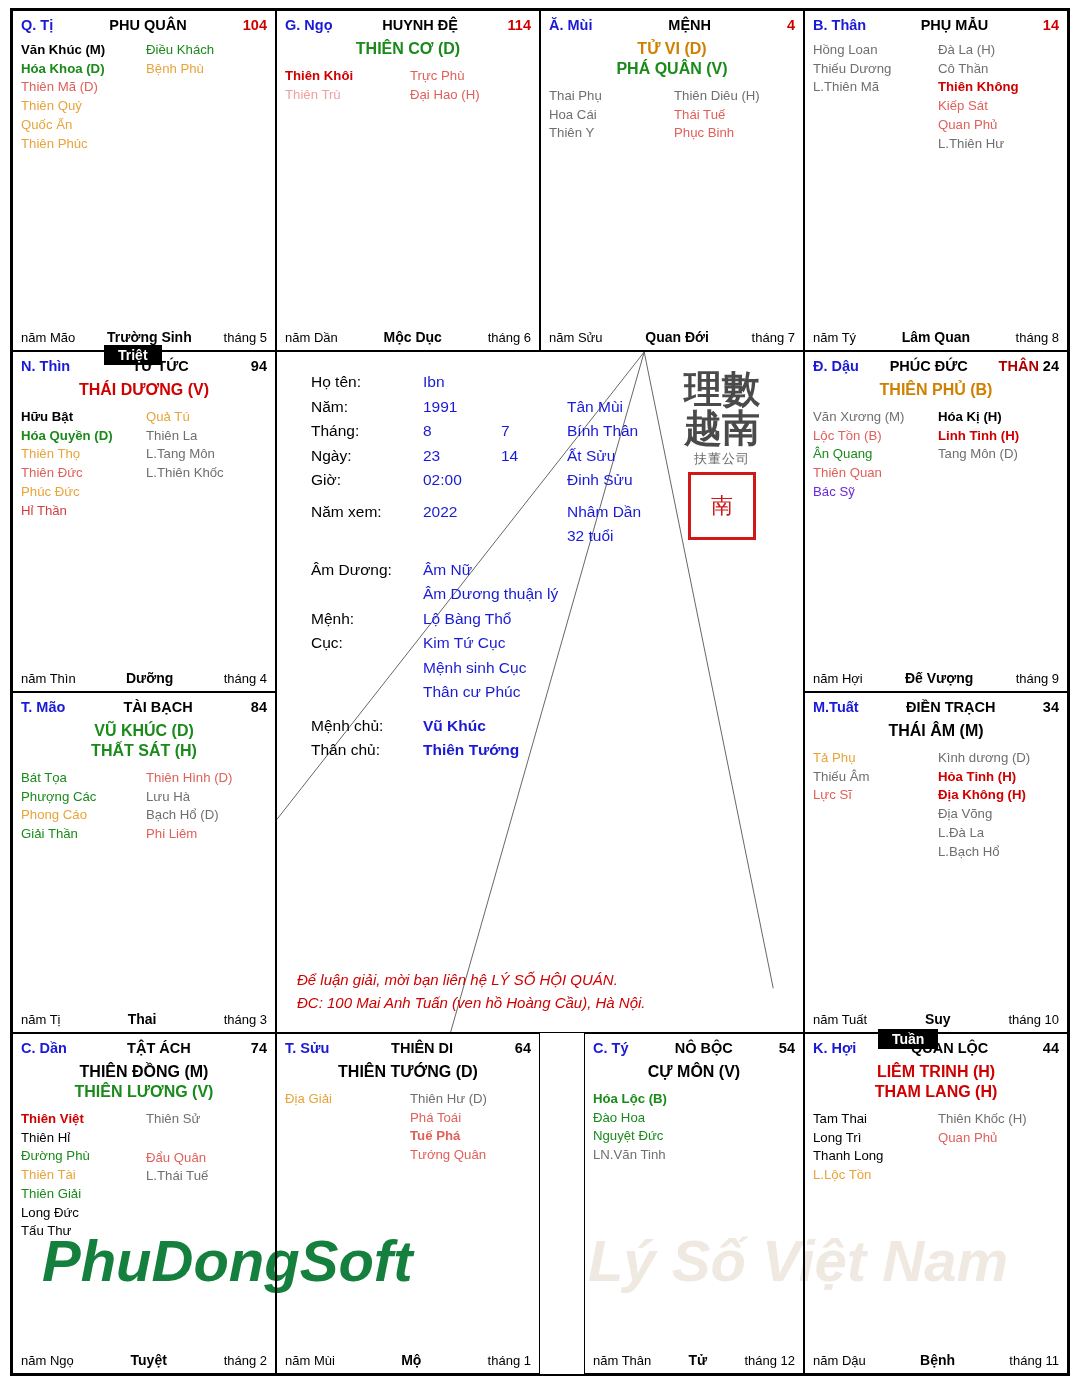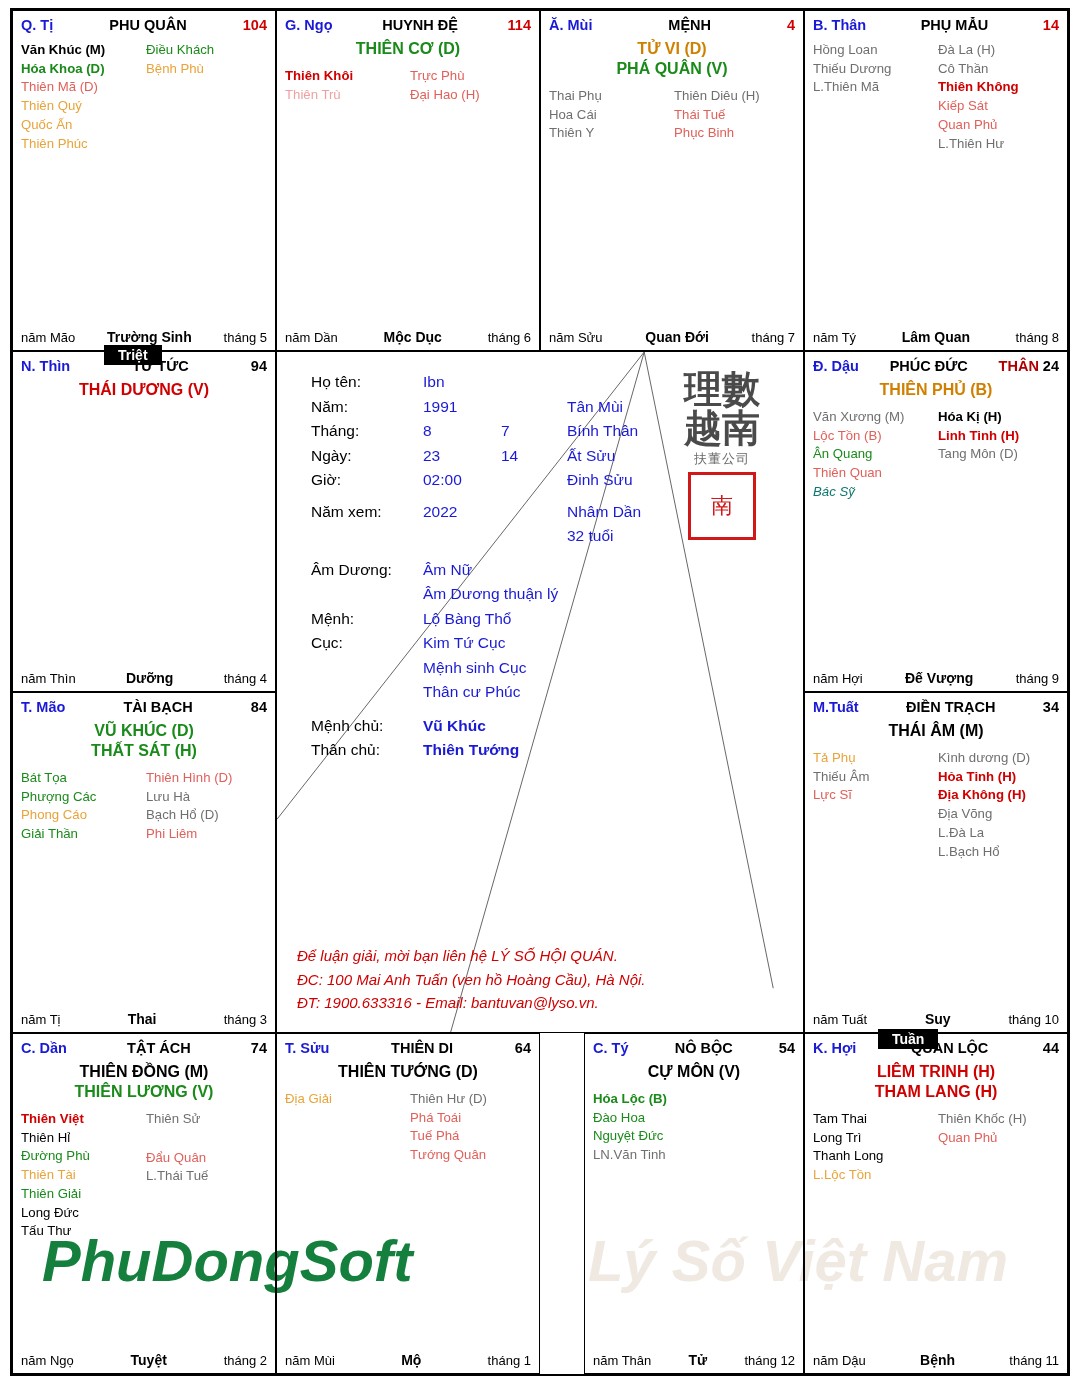--- a/index.html
+++ b/index.html
@@ -160,20 +160,36 @@
       </div>
       <div class="cell" style="grid-area: 2 / 1;">
         <div class="hdr">
           <span class="branch">N. Thìn</span>
           <span class="pal">TỬ TỨC</span>
           <span><span class="num" style="color: rgb(0, 0, 0);">94</span></span>
         </div>
         <div class="stars-main">
           <div style="color: rgb(208, 0, 0);">THÁI DƯƠNG (V)</div>
         </div>
+        <div class="cols">
+          <div class="c">
+            <div style="color: rgb(0, 0, 0); font-weight: bold;">Hữu Bật</div>
+            <div style="color: rgb(26, 138, 26); font-weight: bold;">Hóa Quyền (D)</div>
+            <div style="color: rgb(232, 164, 58);">Thiên Thọ</div>
+            <div style="color: rgb(224, 96, 90);">Thiên Đức</div>
+            <div style="color: rgb(232, 164, 58);">Phúc Đức</div>
+            <div style="color: rgb(208, 64, 64);">Hỉ Thần</div>
+          </div>
+          <div class="c right">
+            <div style="color: rgb(232, 164, 58);">Quả Tú</div>
+            <div style="color: rgb(111, 111, 111);">Thiên La</div>
+            <div style="color: rgb(111, 111, 111);">L.Tang Môn</div>
+            <div style="color: rgb(111, 111, 111);">L.Thiên Khốc</div>
+          </div>
+        </div>
         <div class="footer">
           <span>năm Thìn</span>
           <span class="mid">Dưỡng</span>
           <span>tháng 4</span>
         </div>
       </div>
       <div class="cell" style="grid-area: 2 / 4;">
         <div class="hdr">
           <span class="branch">Đ. Dậu</span>
           <span class="pal">PHÚC ĐỨC</span>
@@ -181,21 +197,21 @@
         </div>
         <div class="stars-main">
           <div style="color: rgb(208, 128, 0);">THIÊN PHỦ (B)</div>
         </div>
         <div class="cols">
           <div class="c">
             <div style="color: rgb(111, 111, 111);">Văn Xương (M)</div>
             <div style="color: rgb(224, 96, 90);">Lộc Tồn (B)</div>
             <div style="color: rgb(26, 138, 26);">Ân Quang</div>
             <div style="color: rgb(224, 96, 90);">Thiên Quan</div>
-            <div style="color: #0f766e; font-style: italic;">Bác Sỹ</div>
+            <div style="color: #6d28d9;">Bác Sỹ</div>
           </div>
           <div class="c right">
             <div style="color: rgb(0, 0, 0); font-weight: bold;">Hóa Kị (H)</div>
             <div style="color: rgb(208, 0, 0); font-weight: bold;">Linh Tinh (H)</div>
             <div style="color: rgb(111, 111, 111);">Tang Môn (D)</div>
           </div>
         </div>
         <div class="footer">
           <span>năm Hợi</span>
           <span class="mid">Đế Vượng</span>
@@ -303,21 +319,21 @@
         <div class="stars-main">
           <div style="color: rgb(0, 0, 0);">THIÊN TƯỚNG (D)</div>
         </div>
         <div class="cols">
           <div class="c">
             <div style="color: rgb(232, 164, 58);">Địa Giải</div>
           </div>
           <div class="c right">
             <div style="color: rgb(111, 111, 111);">Thiên Hư (D)</div>
             <div style="color: rgb(224, 96, 90);">Phá Toái</div>
-            <div style="color: rgb(224, 96, 90);">Tuế Phá</div>
+            <div style="color: rgb(224, 96, 90); font-weight: bold;">Tuế Phá</div>
             <div style="color: rgb(224, 96, 90);">Tướng Quân</div>
           </div>
         </div>
         <div class="footer">
           <span>năm Mùi</span>
           <span class="mid">Mộ</span>
           <span>tháng 1</span>
         </div>
       </div>
       <div class="cell" style="grid-area: 4 / 3; margin-left: 44px;">
@@ -457,20 +473,19 @@
 
     <div class="seal">
       <div class="sealtxt">理數越南</div>
       <div class="sealsub">扶董公司</div>
       <div class="stamp">南</div>
     </div>
 
     <div class="contact">
       <div>Để luận giải, mời bạn liên hệ LÝ SỐ HỘI QUÁN.</div>
       <div>ĐC: 100 Mai Anh Tuấn (ven hồ Hoàng Cầu), Hà Nội.</div>
-      <div>ĐT: 1900.633316 - Email: bantuvan@lyso.vn.</div>
     </div>
   </div>
 
   <div class="trietbox" style="left:92px;top:335px;">Triệt</div>
   <div class="trietbox" style="left:866px;top:1019px;">Tuần</div>
 
 </div>
 
 </body></html>

